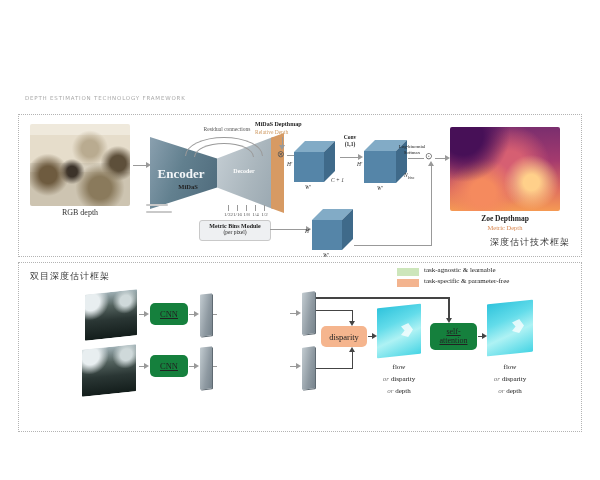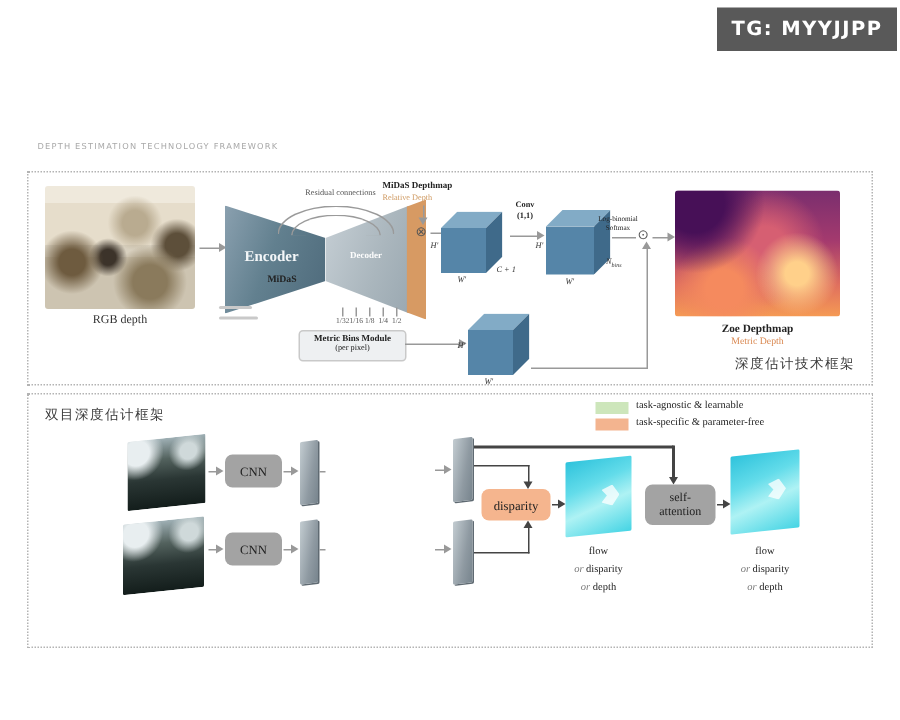--- a/index.html
+++ b/index.html
@@ -13,22 +13,22 @@
   .vline{position:absolute;background:#999;width:1px;}
   .dark{background:#444;}
   .arr{position:absolute;width:0;height:0;}
   .arr-r{border-top:3px solid transparent;border-bottom:3px solid transparent;border-left:5px solid #999;}
   .arr-d{border-left:3px solid transparent;border-right:3px solid transparent;border-top:5px solid #999;}
   .arr-u{border-left:3px solid transparent;border-right:3px solid transparent;border-bottom:5px solid #999;}
   .arr-dark.arr-d{border-top-color:#444;}
   .arr-dark.arr-u{border-bottom-color:#444;}
   .arr-dark.arr-r{border-left-color:#444;}
   .dashbox{position:absolute;border:1.6px dotted #b3b3b3;background:#fff;}
-  .greenbox{position:absolute;background:#a3a3a3;border-radius:5px;display:flex;
-            align-items:center;justify-content:center;color:#222;}
+  .greenbox{position:absolute;background:#15803d;border-radius:5px;display:flex;
+            align-items:center;justify-content:center;color:#222;text-decoration:underline;}
   .orangebox{position:absolute;background:#f5b58e;border-radius:5px;display:flex;
              align-items:center;justify-content:center;color:#222;}
   .fmap{position:absolute;background:linear-gradient(100deg,#c3ccd1 0%,#8f9aa2 60%,#77848d 100%);
         transform:skewY(-7deg);border-radius:1px;box-shadow:1px 1px 0 #5f6a72;}
   
   .cube{position:absolute;}
   .c-front{position:absolute;left:0;top:11px;background:#5585a8;}
   .c-top{position:absolute;left:0;top:0;height:11px;background:#82abc6;
          clip-path:polygon(11px 0,100% 0,calc(100% - 11px) 100%,0 100%);}
   .c-side{position:absolute;top:0;width:11px;background:#3f6a8a;
@@ -37,22 +37,20 @@
   .tinytxt{position:absolute;font-size:5px;color:#555;}
   .arc{position:absolute;border:1px solid #9a9a9a;border-bottom:none;
        border-radius:100% 100% 0 0 / 200% 200% 0 0;}
   .note-bar{position:absolute;height:2px;background:#c9c9c9;border-radius:1px;}
 </style>
 </head>
 <body>
 
 <div id="page">
 
-  <div class="abs sans" style="left:478px;top:5px;width:120px;height:29px;background:#595959;color:#fff;
-              font-weight:bold;font-size:13px;letter-spacing:1px;display:flex;align-items:center;justify-content:center;">TG: MYYJJPP</div>
 
   <div class="abs sans" style="left:25px;top:95px;font-size:5.5px;color:#a9a9a9;letter-spacing:0.8px;">DEPTH ESTIMATION TECHNOLOGY FRAMEWORK</div>
 
   <div class="dashbox" style="left:18px;top:114px;width:562px;height:141px;"></div>
 
   <div class="abs" style="left:30px;top:124px;width:100px;height:82px;border-radius:2px;
      background:
       radial-gradient(circle at 18% 62%, #6e5b3f 0 9%, rgba(0,0,0,0) 22%),
       radial-gradient(circle at 42% 58%, #3c332a 0 7%, rgba(0,0,0,0) 17%),
       radial-gradient(circle at 70% 78%, #8a7a5c 0 12%, rgba(0,0,0,0) 26%),
@@ -60,21 +58,21 @@
       radial-gradient(circle at 60% 30%, #b9ab90 0 10%, rgba(0,0,0,0) 22%),
       linear-gradient(180deg,#efe9dc 0 14%,#e6ddcb 14% 48%,#d8d0bf 48% 58%,#cdc4b1 58% 100%);"></div>
   <div class="abs serif ctr" style="left:30px;top:208px;width:100px;font-size:8px;color:#333;">RGB depth</div>
 
   <div class="hline" style="left:133px;top:165px;width:13px;"></div>
   <div class="arr arr-r" style="left:146px;top:162px;"></div>
 
   <div class="abs" style="left:150px;top:137px;width:67px;height:72px;
               background:linear-gradient(110deg,#8aa0af 0%,#62808f 45%,#4e6a7b 100%);
               clip-path:polygon(0 0,100% 30%,100% 70%,0 100%);"></div>
-  <div class="abs ctr serif" style="left:150px;top:166px;width:62px;font-size:10px;font-weight:bold;color:#f3f6f8;">Encoder</div>
+  <div class="abs ctr serif" style="left:150px;top:166px;width:62px;font-size:13px;font-weight:bold;color:#f3f6f8;">Encoder</div>
   <div class="abs" style="left:217px;top:137px;width:56px;height:72px;
               background:linear-gradient(110deg,#c6cfd5 0%,#aab6bd 60%,#9aa8b1 100%);
               clip-path:polygon(0 30%,100% 0,100% 100%,0 70%);"></div>
   <div class="abs" style="left:271px;top:133px;width:13px;height:80px;background:#d79a63;
               clip-path:polygon(0 6%,100% 0,100% 100%,0 94%);"></div>
   <div class="abs ctr serif" style="left:218px;top:168px;width:52px;font-size:6px;font-weight:bold;color:#fdfdfd;">Decoder</div>
 
   <div class="abs ctr serif" style="left:172px;top:126px;width:110px;font-size:5.5px;color:#555;">Residual connections</div>
   <div class="arc" style="left:185px;top:137px;width:76px;height:18px;"></div>
   <div class="arc" style="left:194px;top:143px;width:58px;height:13px;"></div>

